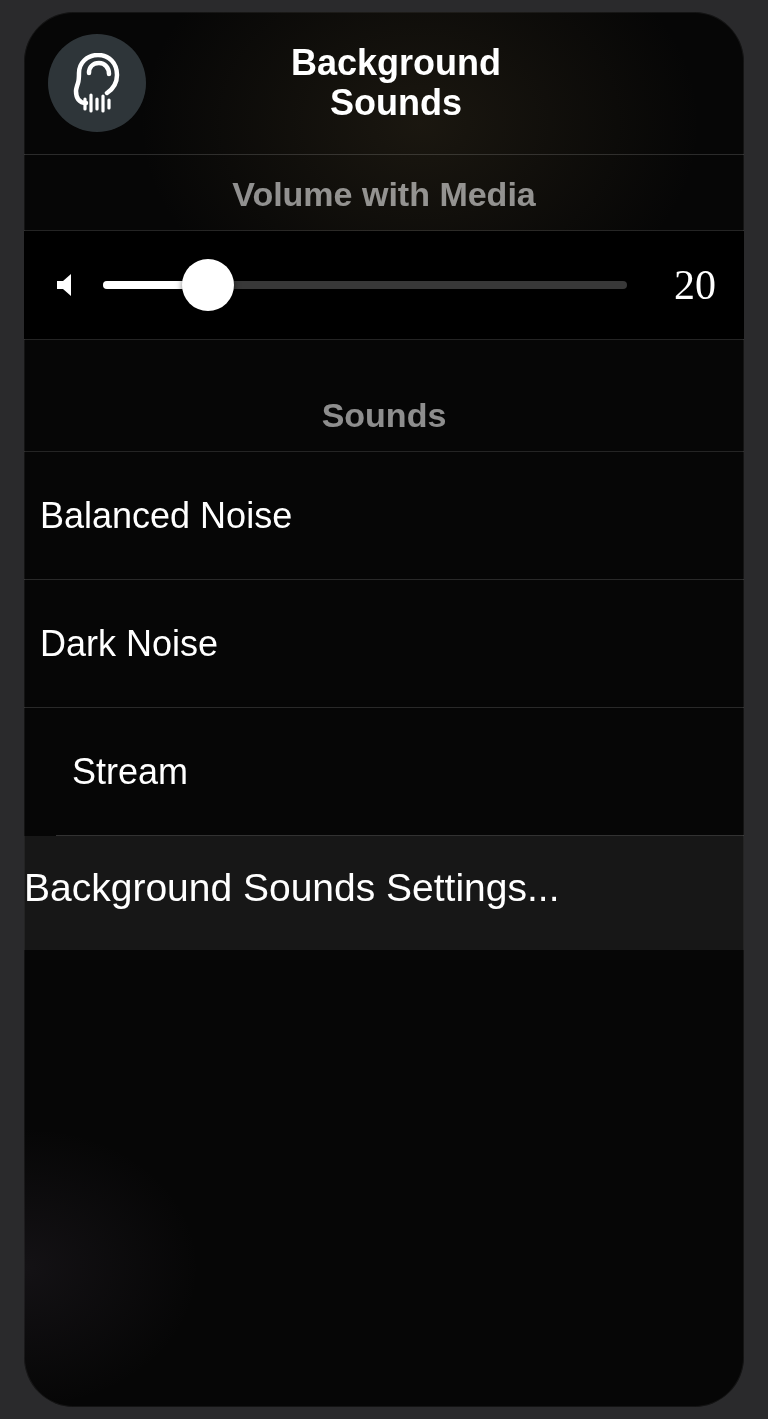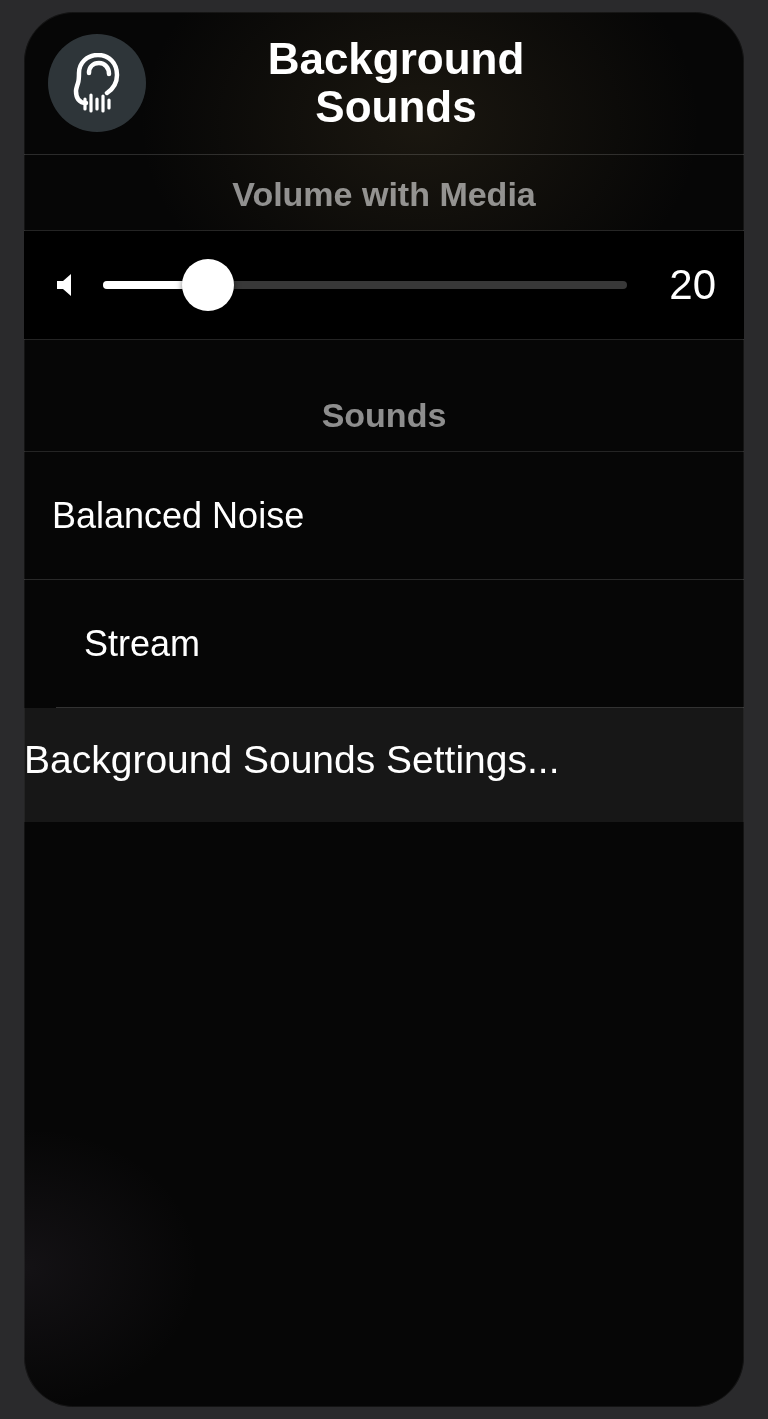--- a/index.html
+++ b/index.html
@@ -44,21 +44,21 @@
     background: rgba(80,92,100,0.55);
     display: flex;
     align-items: center;
     justify-content: center;
     flex-shrink: 0;
   }
   .icon-circle svg { display:block; }
   .title {
     flex: 1;
     text-align: center;
-    font-size: 44px;
+    font-size: 36px;
     font-weight: 700;
     color: #fff;
     line-height: 1.1;
     white-space: pre-line;
     padding-right: 70px;
   }
   .section-header {
     padding: 20px 28px 16px 28px;
     color: rgba(255,255,255,0.55);
     font-size: 34px;
@@ -69,20 +69,21 @@
   .section-header.sounds {
     padding-top: 56px;
     border-top: 1px solid rgba(255,255,255,0.12);
   }
   .slider-row {
     display: flex;
     align-items: center;
     padding: 30px 28px;
     background: #000;
     gap: 21px;
+    font-family: Liberation Serif, serif;
   }
   .speaker-icon {
     width: 30px;
     height: 30px;
     flex-shrink: 0;
     display:flex;
     align-items:center;
     justify-content:center;
   }
   .slider-track {
@@ -117,21 +118,21 @@
     text-align: right;
   }
   .list {
     display: flex;
     flex-direction: column;
   }
   .list-item {
     display: flex;
     align-items: center;
     justify-content: space-between;
-    padding: 0 28px;
+    padding: 0 16px;
     height: 128px;
     border-bottom: 1px solid rgba(255,255,255,0.14);
     color: #fff;
     font-size: 36px;
     font-weight: 500;
   }
   .list-item:last-child {
     border-bottom: 1px solid rgba(255,255,255,0.18);
     margin-left: 32px;
   }
@@ -188,19 +189,22 @@
     <div class="slider-value">20</div>
   </div>
 
   <div class="section-header sounds">Sounds</div>
 
   <div class="list" id="sounds-list">
       <div class="list-item">
         <span>Balanced Noise</span>
       </div>
       <div class="list-item">
+        <span>Dark Noise</span>
+      </div>
+      <div class="list-item">
         <span>Stream</span>
       </div>
     </div>
 
   <div class="footer">Background Sounds Settings...</div>
 
 </div>
 
 </body></html>

